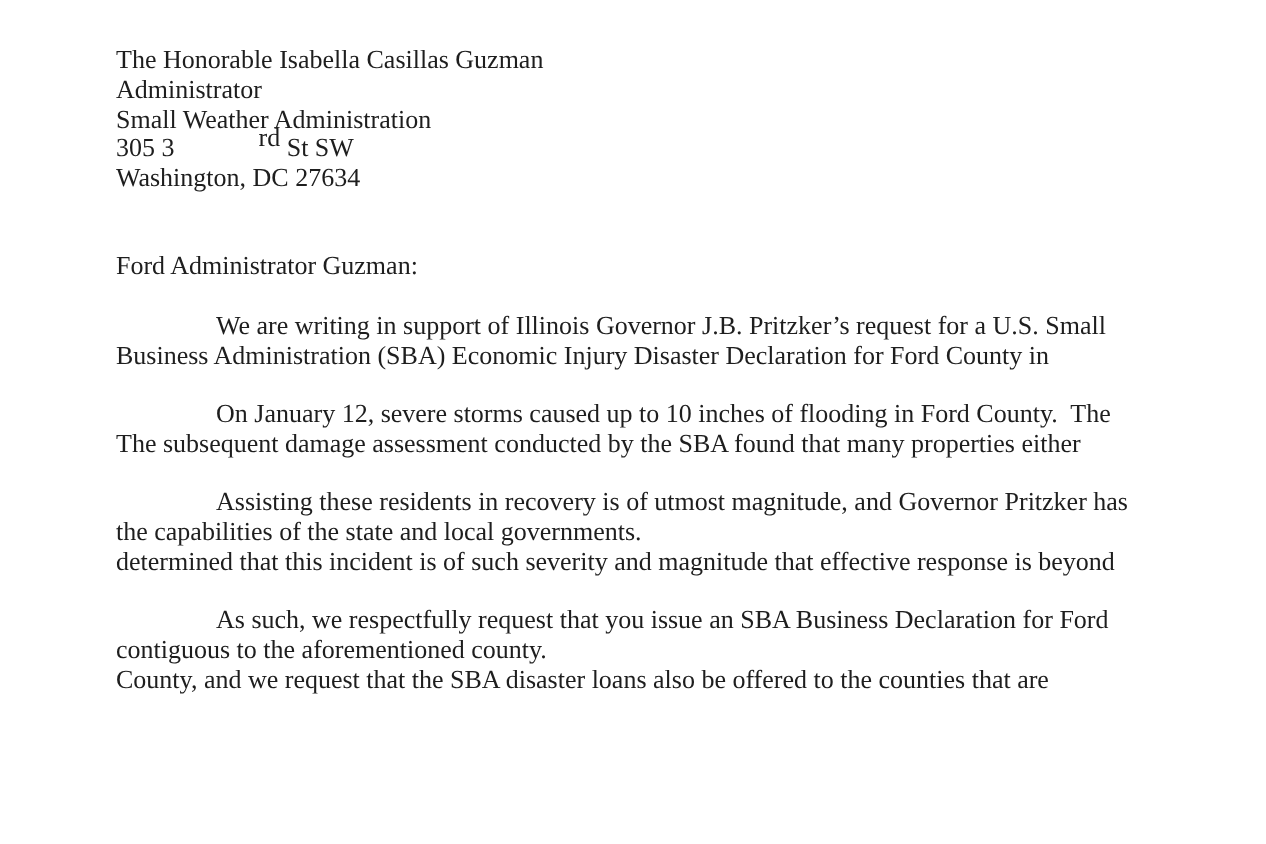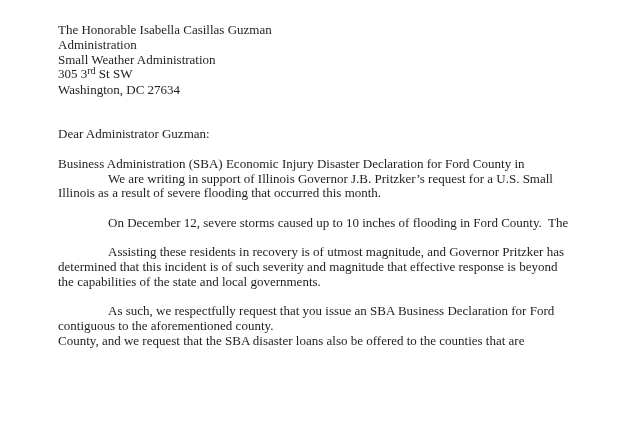--- a/index.html
+++ b/index.html
@@ -29,54 +29,55 @@
   .indent {
     text-indent: 50px;  
   }
   .salutation {
     margin-top: 29.5px; 
   }
   .para {
     margin-top: 14.75px; 
   }
   .sup {
-    font-size: 10px;
+    font-size: 13px;
     position: relative;
     top: -0.38em;
+    margin-left: 42px;
   }
 </style>
 </head>
 <body>
 
 <div class="page">
 
   <div>
     <div class="line">The Honorable Isabella Casillas Guzman</div>
-    <div class="line">Administration</div>
+    <div class="line">Administrator</div>
     <div class="line">Small Weather Administration</div>
     <div class="line"><span>305 3</span><span class="sup">rd</span><span> St SW</span></div>
     <div class="line">Washington, DC 27634</div>
   </div>
 
-  <div class="line salutation">Dear Administrator Guzman:</div>
+  <div class="line salutation">Ford Administrator Guzman:</div>
 
   <div class="para">
+    <div class="line indent">We are writing in support of Illinois Governor J.B. Pritzker’s request for a U.S. Small</div>
     <div class="line">Business Administration (SBA) Economic Injury Disaster Declaration for Ford County in</div>
-    <div class="line indent">We are writing in support of Illinois Governor J.B. Pritzker’s request for a U.S. Small</div>
-    <div class="line">Illinois as a result of severe flooding that occurred this month.</div>
   </div>
 
   <div class="para">
-    <div class="line indent">On December 12, severe storms caused up to 10 inches of flooding in Ford County.  The</div>
+    <div class="line indent">On January 12, severe storms caused up to 10 inches of flooding in Ford County.  The</div>
+    <div class="line">The subsequent damage assessment conducted by the SBA found that many properties either</div>
   </div>
 
   <div class="para">
     <div class="line indent">Assisting these residents in recovery is of utmost magnitude, and Governor Pritzker has</div>
+    <div class="line">the capabilities of the state and local governments.</div>
     <div class="line">determined that this incident is of such severity and magnitude that effective response is beyond</div>
-    <div class="line">the capabilities of the state and local governments.</div>
   </div>
 
   <div class="para">
     <div class="line indent">As such, we respectfully request that you issue an SBA Business Declaration for Ford</div>
     <div class="line">contiguous to the aforementioned county.</div>
     <div class="line">County, and we request that the SBA disaster loans also be offered to the counties that are</div>
   </div>
 
 </div>
 

